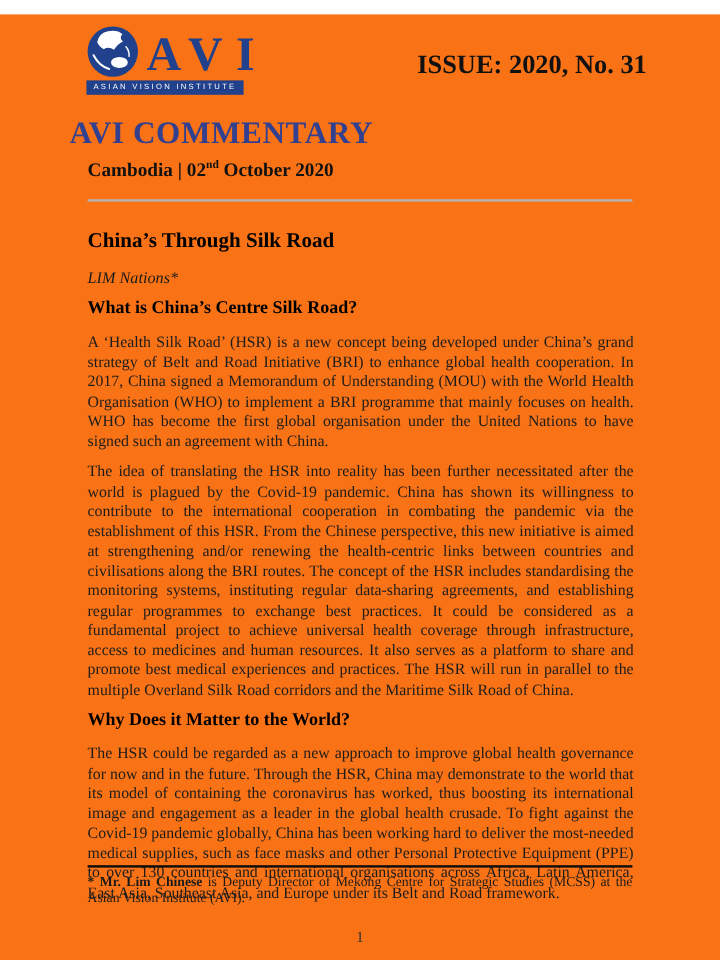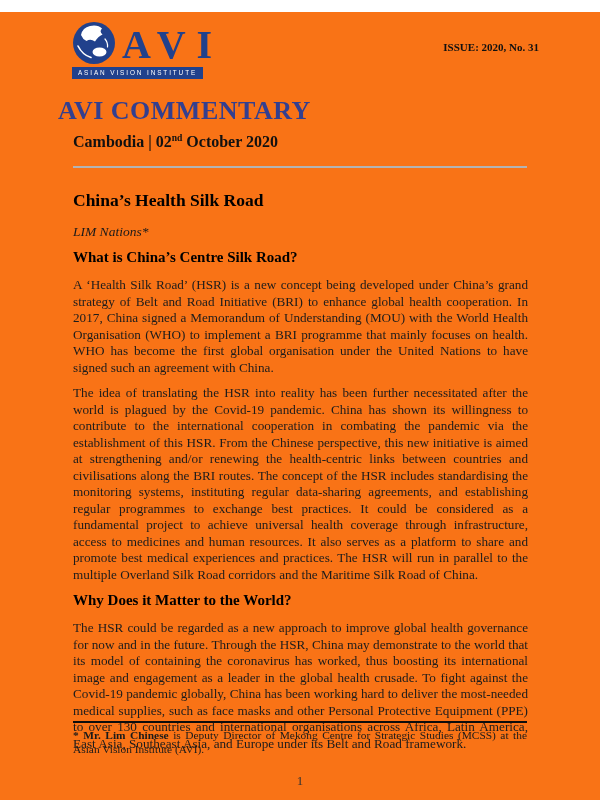--- a/index.html
+++ b/index.html
@@ -38,21 +38,21 @@
     background:var(--logo-blue);
     color:#ffffff;
     font-family:"Liberation Sans", sans-serif;
     font-size:6.4px;line-height:12px;
     letter-spacing:1.9px;
     text-align:center;
     white-space:nowrap;
   }
   .issue{
     position:absolute;right:61px;top:29px;
-    font-weight:bold;font-size:11px;
+    font-weight:bold;font-size:22px;
     color:#111111;
   }
   .pub-title{
     position:absolute;left:58px;top:84px;
     margin:0;
     font-size:26px;font-weight:bold;
     letter-spacing:0.5px;
     color:var(--brand-blue);
   }
   .dateline{
@@ -125,21 +125,21 @@
 
   <h1 class="pub-title">AVI COMMENTARY</h1>
 
   <div class="dateline">
     <span>Cambodia | 02</span><sup>nd</sup><span> October 2020</span>
   </div>
 
   <div class="rule-grey"></div>
 
   <main class="article">
-    <h2 class="doc-title">China’s Health Silk Road</h2>
+    <h2 class="doc-title">China’s Through Silk Road</h2>
     <p class="author">LIM Nations*</p>
 
     <h3 class="sec-heading">What is China’s Centre Silk Road?</h3>
     <p class="body-p">A ‘Health Silk Road’ (HSR) is a new concept being developed under China’s grand strategy of Belt and Road Initiative (BRI) to enhance global health cooperation. In 2017, China signed a Memorandum of Understanding (MOU) with the World Health Organisation (WHO) to implement a BRI programme that mainly focuses on health. WHO has become the first global organisation under the United Nations to have signed such an agreement with China.</p>
     <p class="body-p">The idea of translating the HSR into reality has been further necessitated after the world is plagued by the Covid-19 pandemic. China has shown its willingness to contribute to the international cooperation in combating the pandemic via the establishment of this HSR. From the Chinese perspective, this new initiative is aimed at strengthening and/or renewing the health-centric links between countries and civilisations along the BRI routes. The concept of the HSR includes standardising the monitoring systems, instituting regular data-sharing agreements, and establishing regular programmes to exchange best practices. It could be considered as a fundamental project to achieve universal health coverage through infrastructure, access to medicines and human resources. It also serves as a platform to share and promote best medical experiences and practices. The HSR will run in parallel to the multiple Overland Silk Road corridors and the Maritime Silk Road of China.</p>
 
     <h3 class="sec-heading">Why Does it Matter to the World?</h3>
     <p class="body-p">The HSR could be regarded as a new approach to improve global health governance for now and in the future. Through the HSR, China may demonstrate to the world that its model of containing the coronavirus has worked, thus boosting its international image and engagement as a leader in the global health crusade. To fight against the Covid-19 pandemic globally, China has been working hard to deliver the most-needed medical supplies, such as face masks and other Personal Protective Equipment (PPE) to over 130 countries and international organisations across Africa, Latin America, East Asia, Southeast Asia, and Europe under its Belt and Road framework.</p>
   </main>
 

